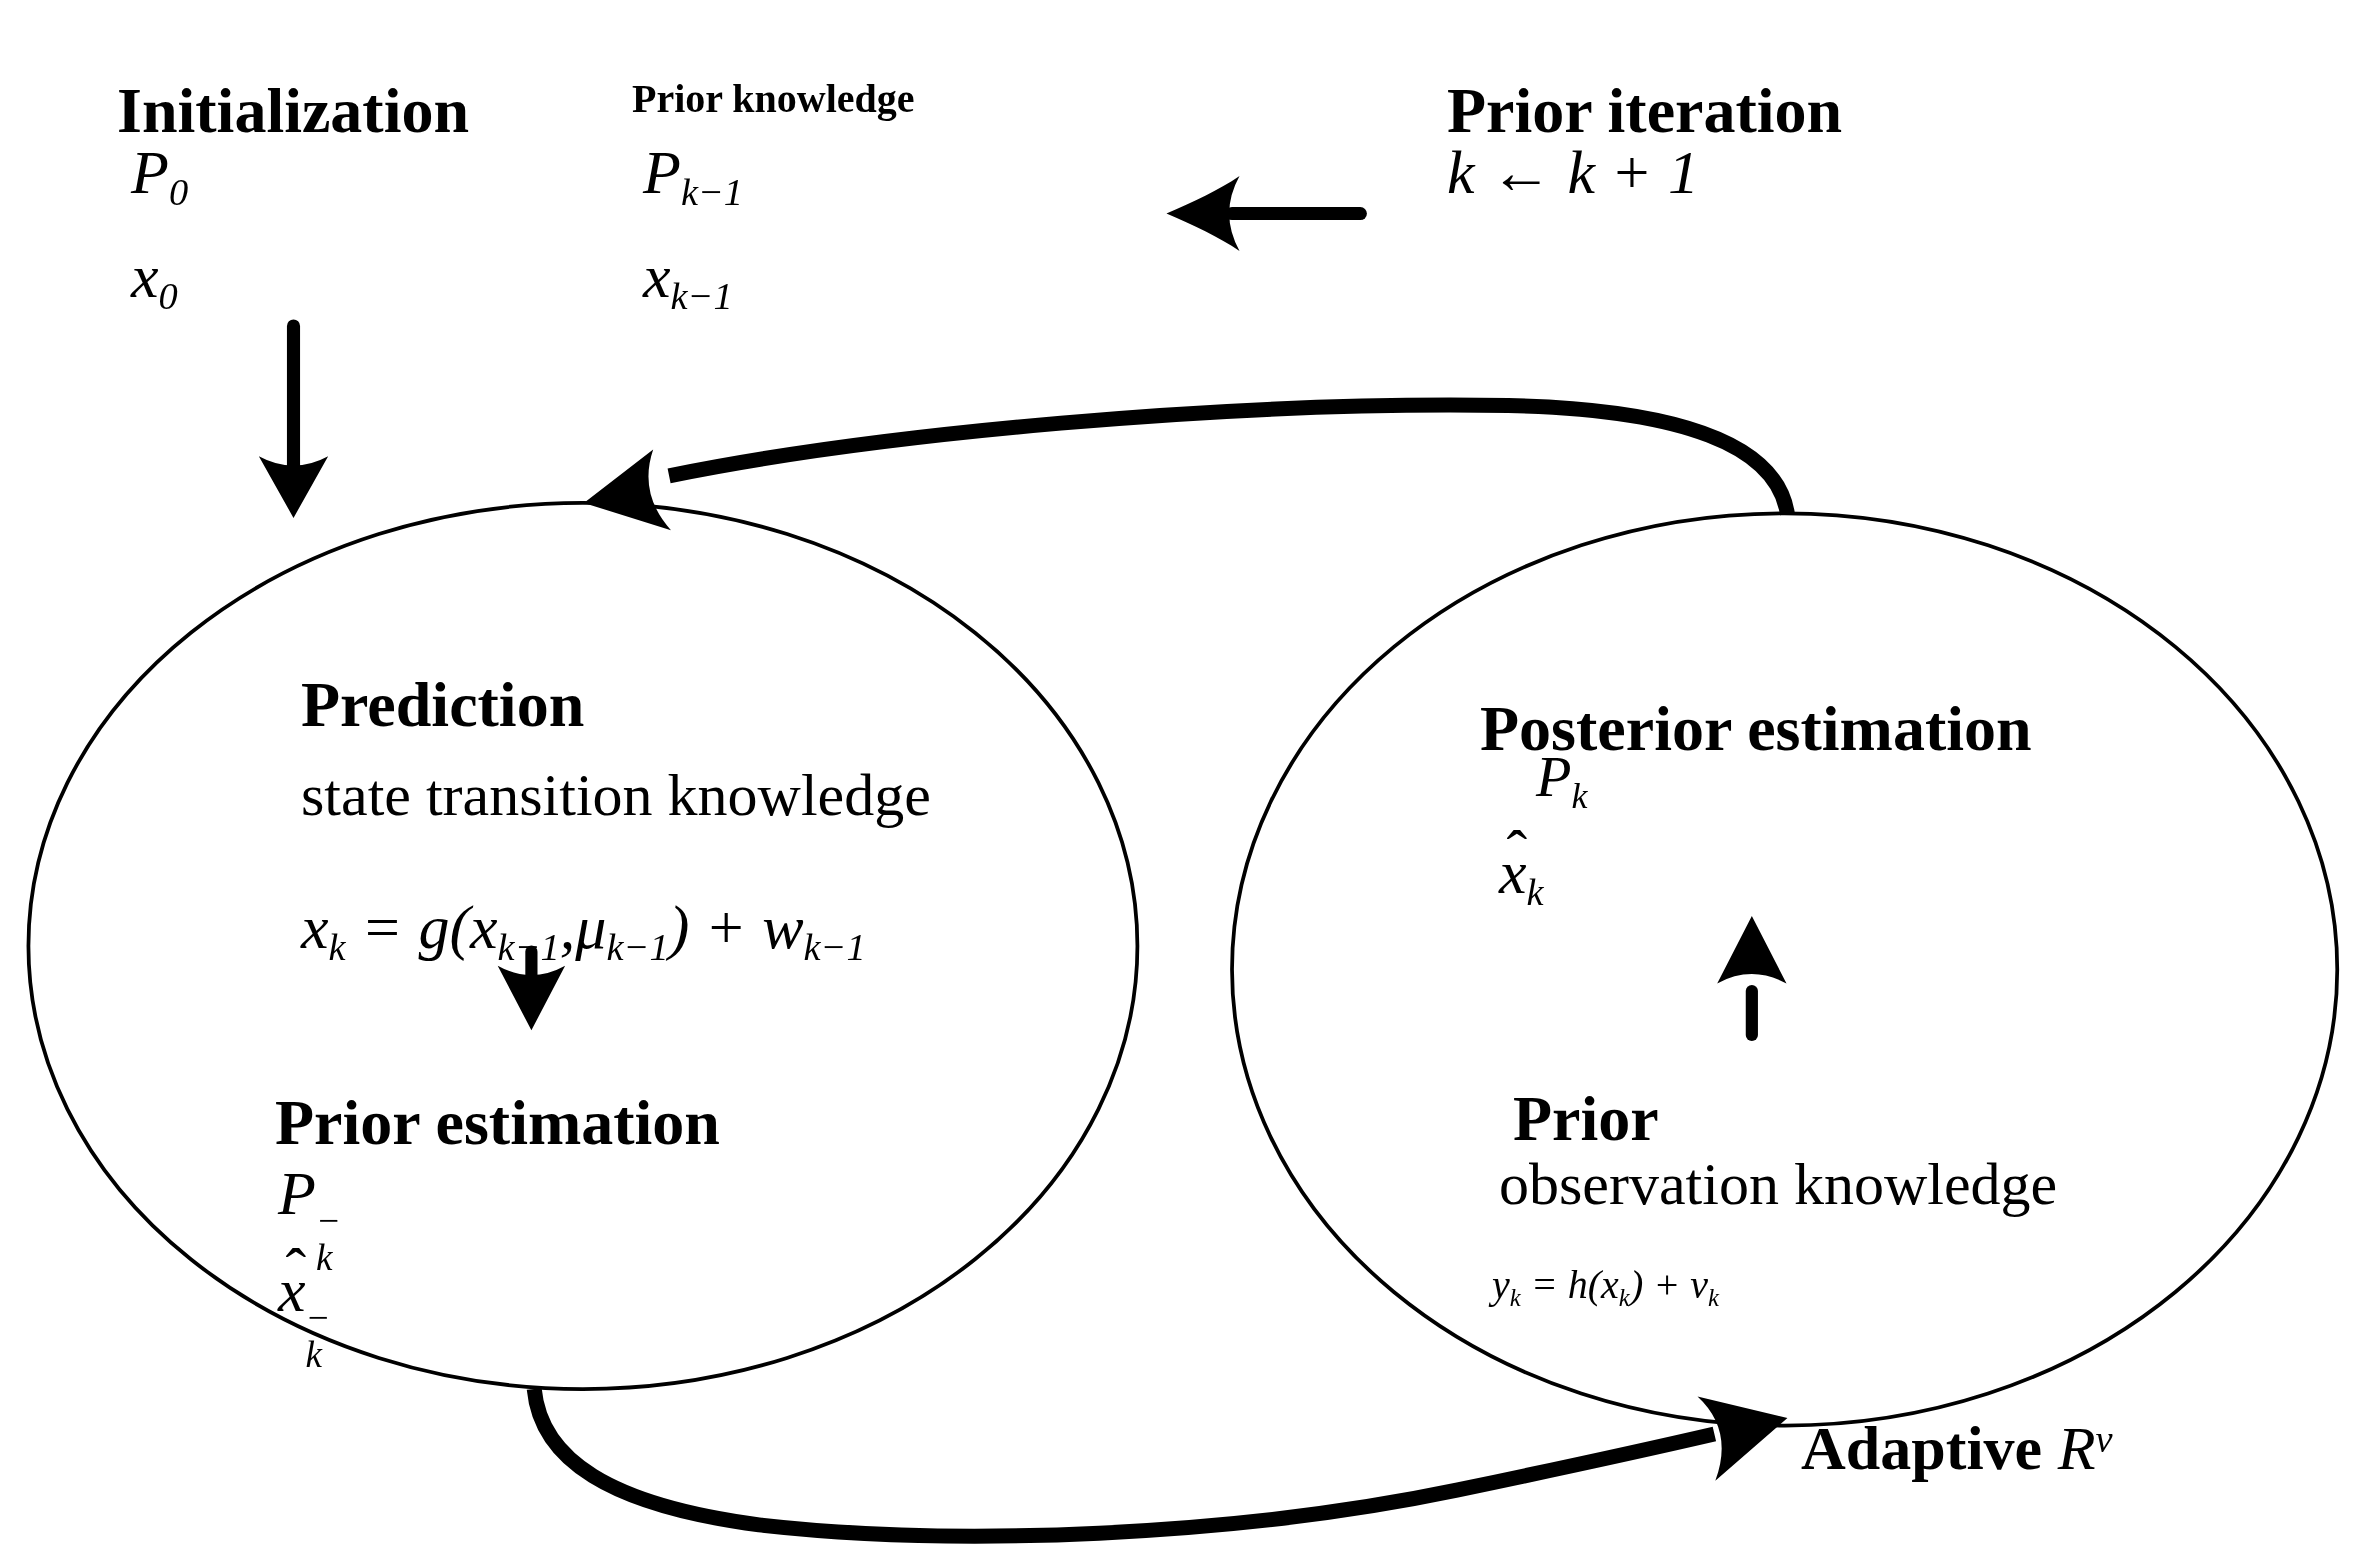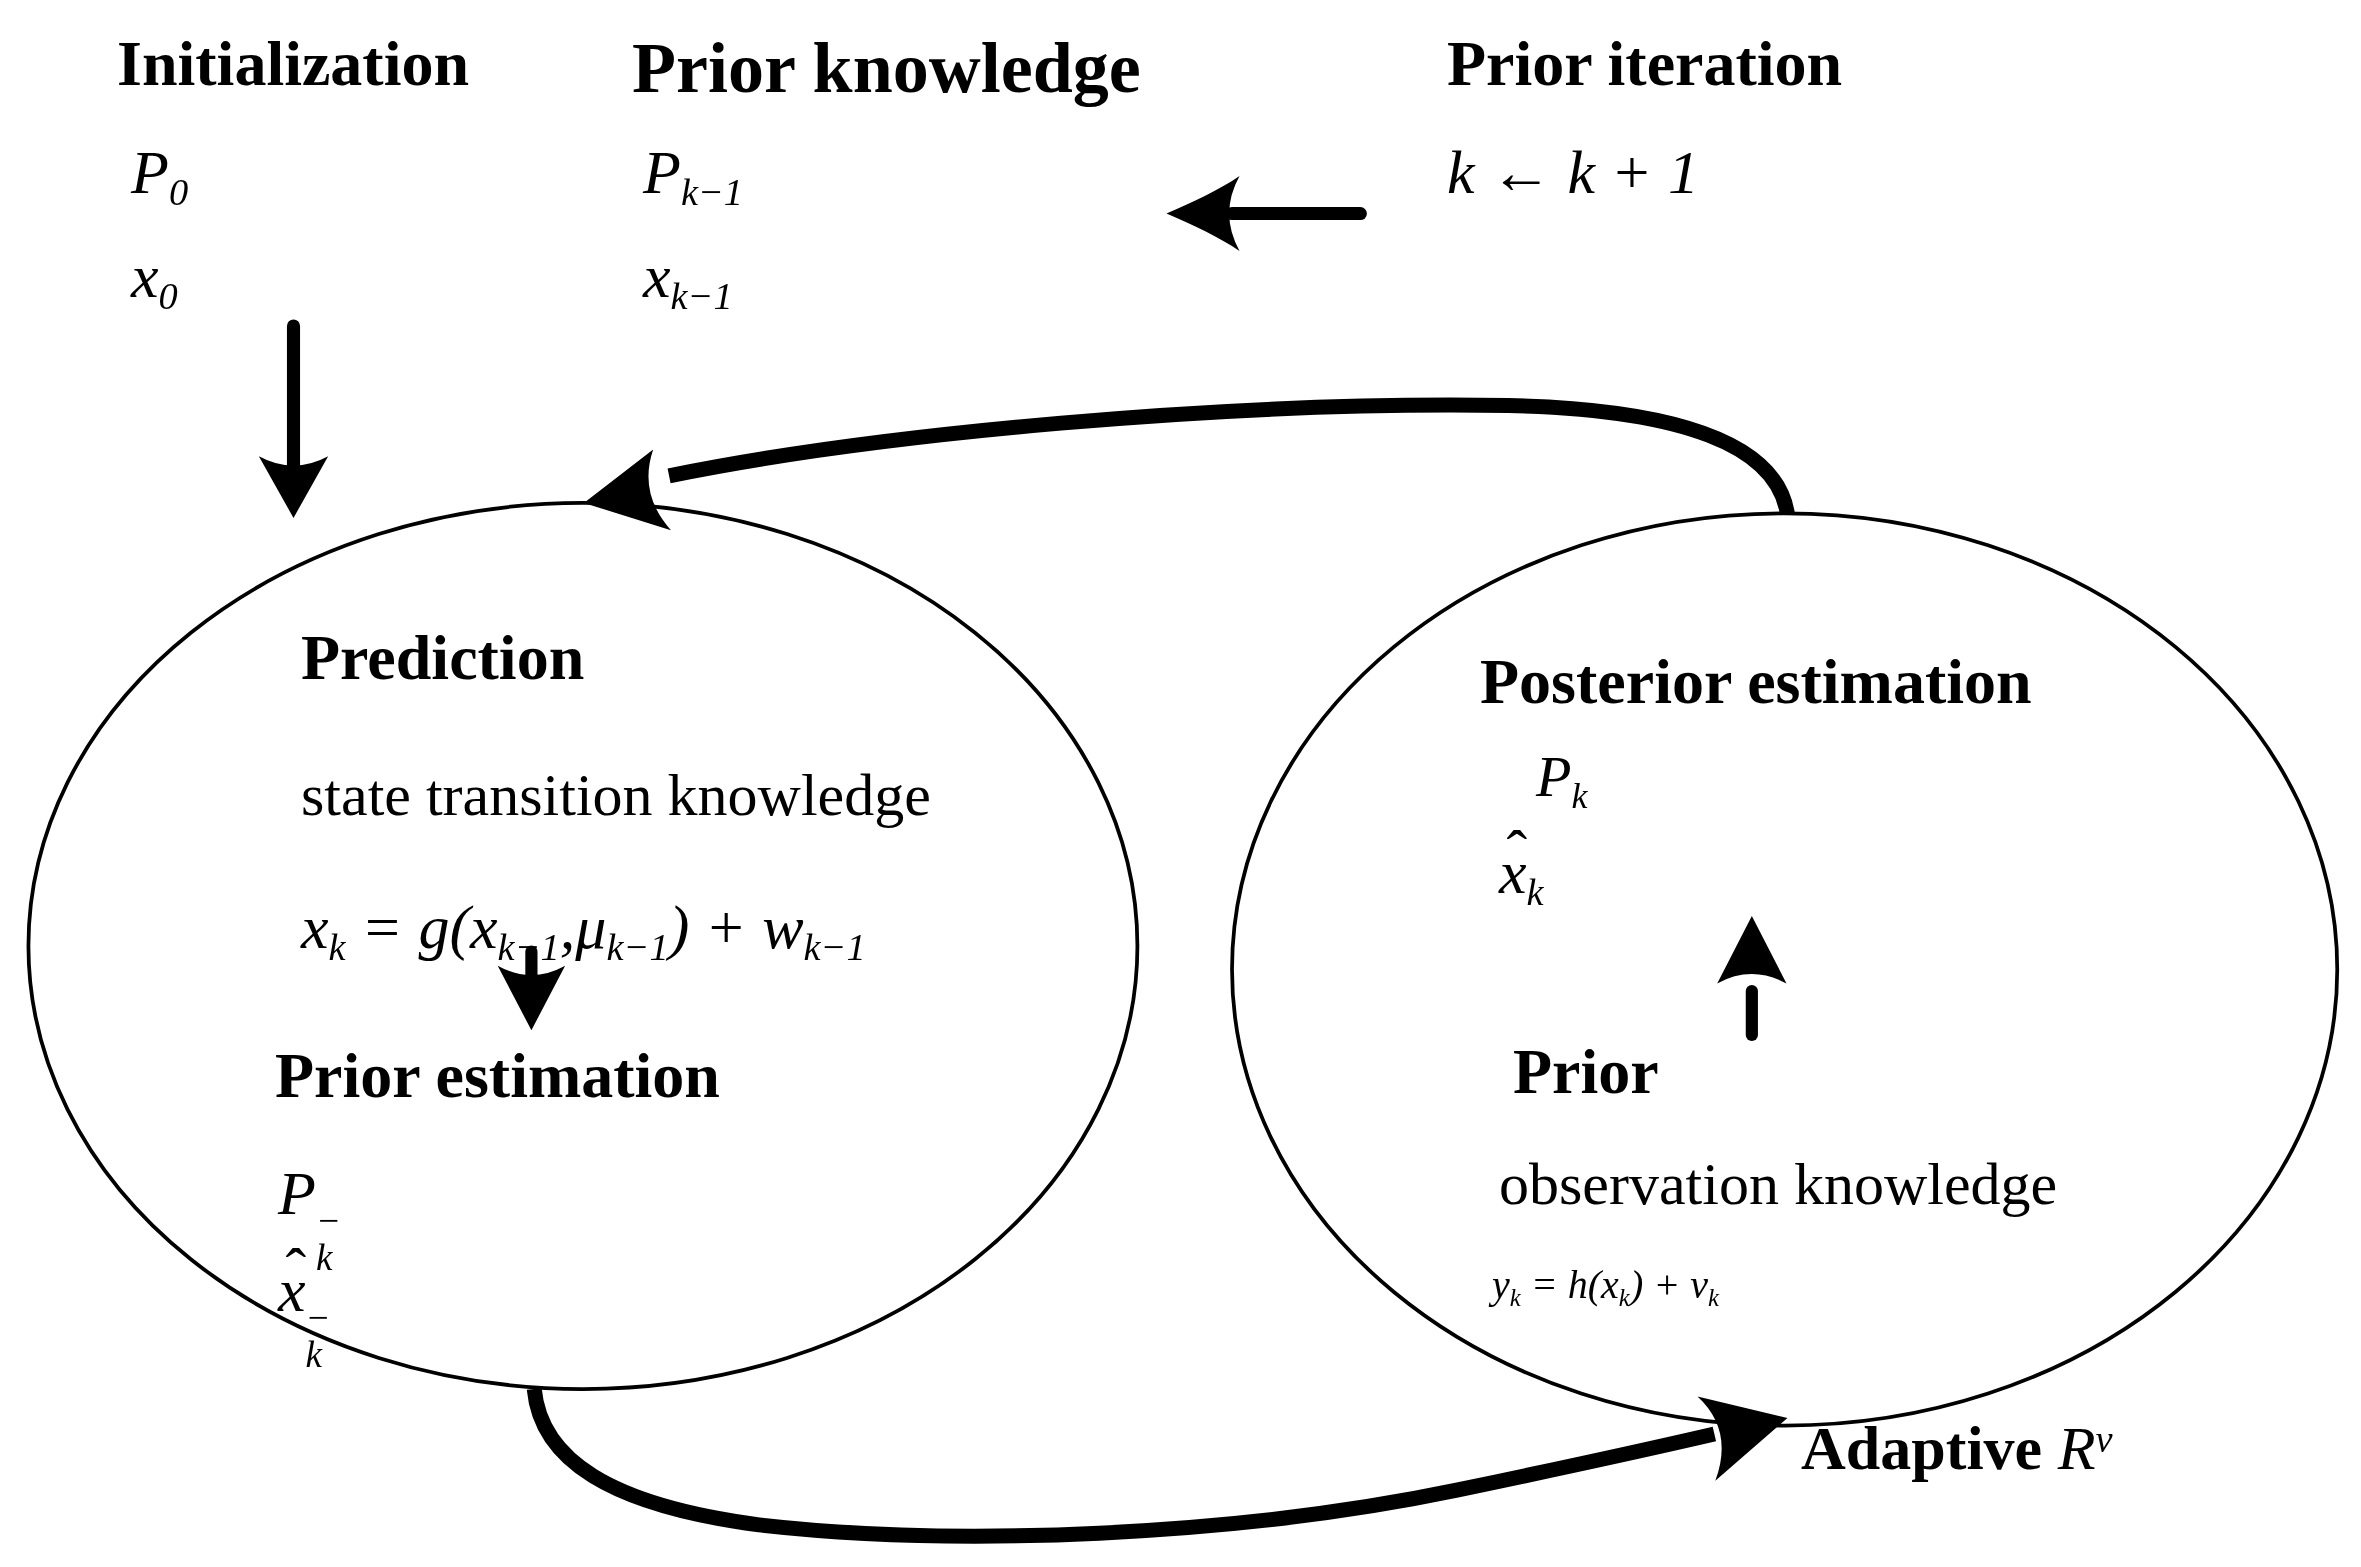--- a/index.html
+++ b/index.html
@@ -3,21 +3,21 @@
 <meta charset="utf-8">
 <style>
   :root{ --ink:#000000; --bg:#ffffff; }
   html,body{margin:0;padding:0;}
   body{
     width:2361px;height:1567px;position:relative;overflow:hidden;
     background:var(--bg);color:var(--ink);
     font-family:"Liberation Serif","DejaVu Serif",serif;
   }
   .t{position:absolute;line-height:1;white-space:nowrap;}
-  .b{font-weight:bold;}
+  .b{font-weight:bold;margin-top:47px;}
   .m{font-style:italic;}
   .m sub{font-size:0.62em;font-style:italic;vertical-align:-0.32em;line-height:0;}
   .m sup{font-size:0.62em;font-style:italic;vertical-align:0.45em;line-height:0;}
   .ss{display:inline-flex;flex-direction:column;align-items:flex-start;
       font-size:0.60em;line-height:0.98;vertical-align:-0.52em;font-style:italic;}
   .hatw{position:relative;display:inline-block;}
   .hat{position:absolute;left:0.12em;top:-0.33em;font-style:normal;}
   svg.layer{position:absolute;left:0;top:0;}
   .shape{stroke:var(--ink);fill:none;}
   .head{fill:var(--ink);stroke:none;}
@@ -59,21 +59,21 @@
   <g>
     <line class="shape" x1="1870" y1="1105" x2="1870" y2="1058" stroke-width="13" stroke-linecap="round"></line>
     <path class="head" d="M1870,978 L1833,1050 Q1870,1030 1907,1050 Z"></path>
   </g>
 </svg>
 
 <div class="t b" style="left:117px;top:32px;font-size:64px">Initialization</div>
 <div class="t m" style="left:131px;top:141px;font-size:62px">P<sub>0</sub></div>
 <div class="t m" style="left:131px;top:245px;font-size:62px">x<sub>0</sub></div>
 
-<div class="t b" style="left:632px;top:32px;font-size:72px">Prior knowledge</div>
+<div class="t b" style="left:632px;top:32px;font-size:40px">Prior knowledge</div>
 <div class="t m" style="left:643px;top:141px;font-size:62px">P<sub>k−1</sub></div>
 <div class="t m" style="left:643px;top:245px;font-size:62px">x<sub>k−1</sub></div>
 
 <div class="t b" style="left:1447px;top:32px;font-size:64px">Prior iteration</div>
 <div class="t m" style="left:1447px;top:141px;font-size:62px">k ← k + 1</div>
 
 <div class="t b" style="left:301px;top:626px;font-size:64px">Prediction</div>
 <div class="t" style="left:301px;top:765px;font-size:60px">state transition knowledge</div>
 <div class="t m" style="left:301px;top:896px;font-size:62px">x<sub>k</sub> = g(x<sub>k−1</sub>,μ<sub>k−1</sub>) + w<sub>k−1</sub></div>
 

